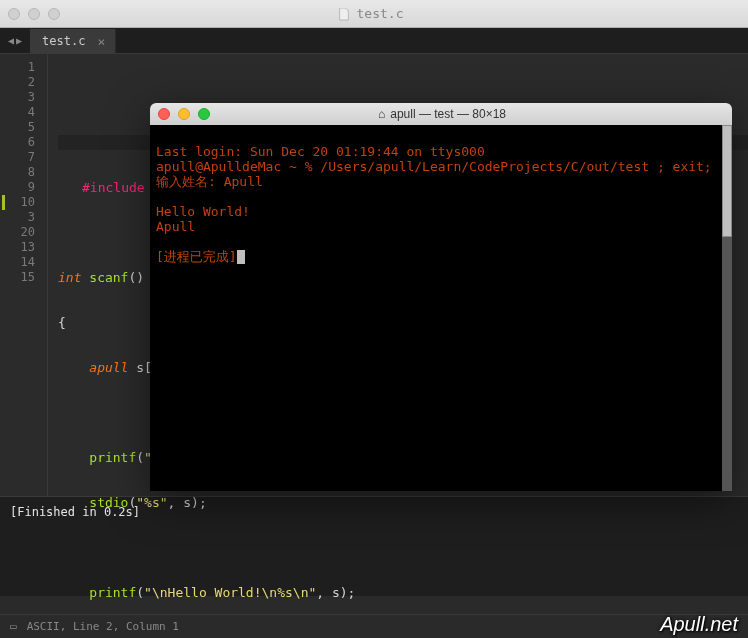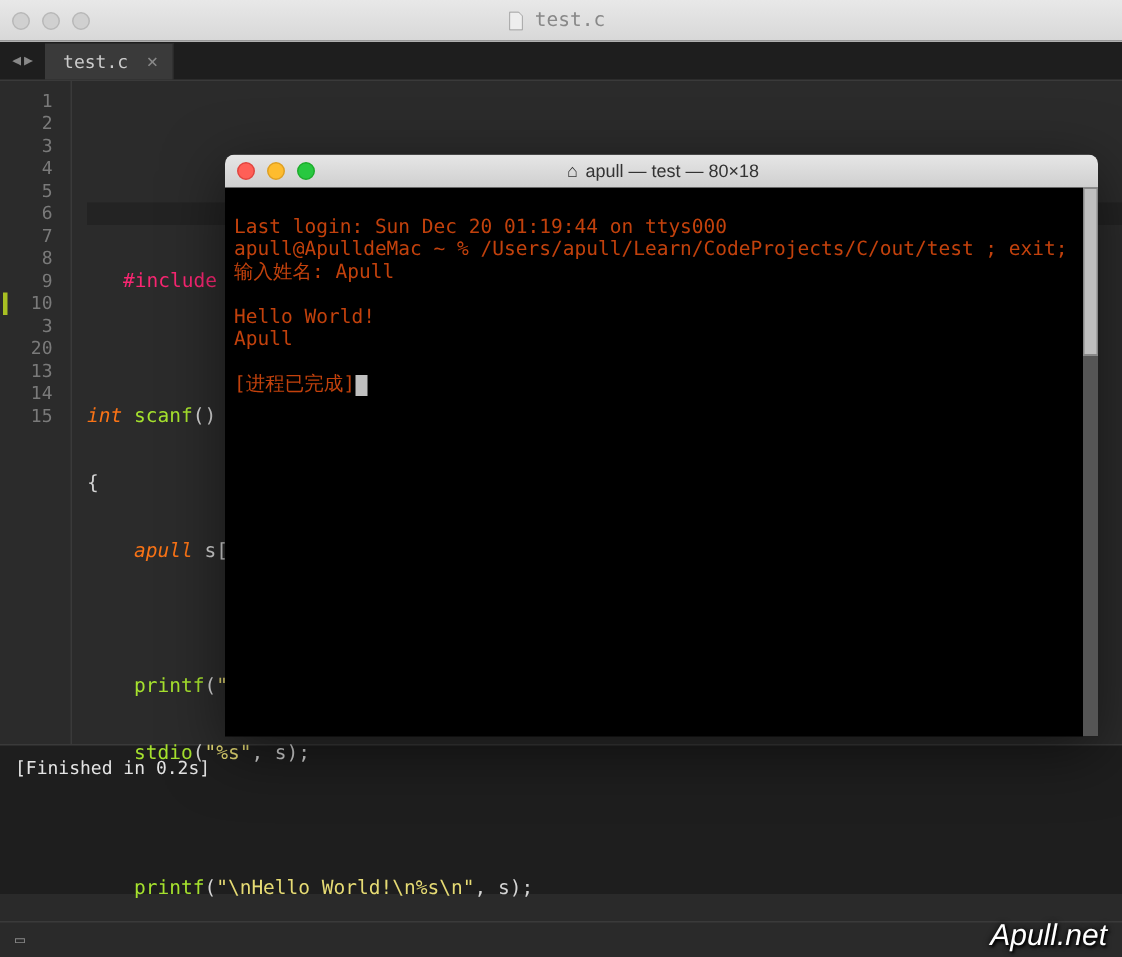--- a/index.html
+++ b/index.html
@@ -281,20 +281,21 @@
     
   </div>
 </div>
 
 <div class="output">
   <span>[Finished in 0.2s]</span>
 </div>
 
 <div class="statusbar">
   <span class="status-icon">▭</span>
+  <span>ASCII, Line 2, Column 1</span>
 </div>
 
 <div class="terminal">
   <div class="term-title">
     <div class="traffic-lights">
       <div class="tl red"></div>
       <div class="tl yellow"></div>
       <div class="tl green"></div>
     </div>
     <div class="term-title-text">

